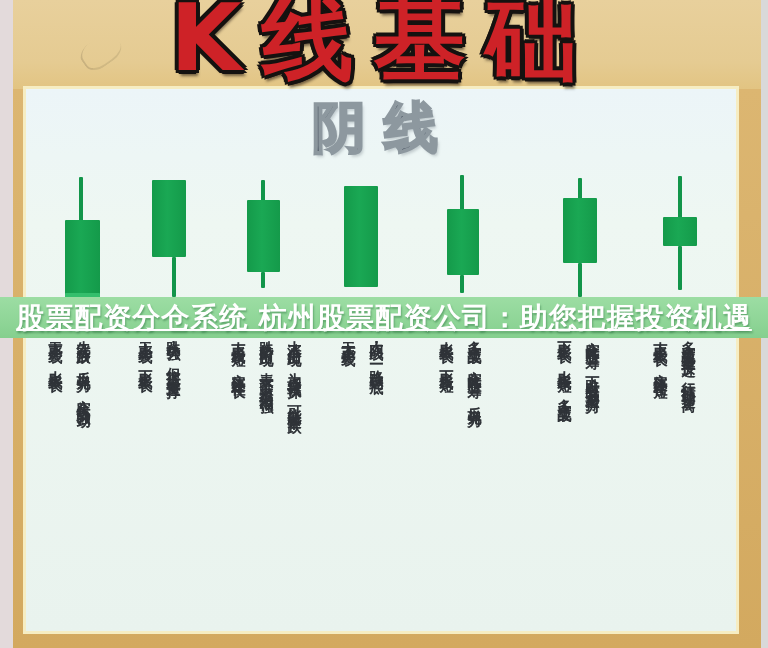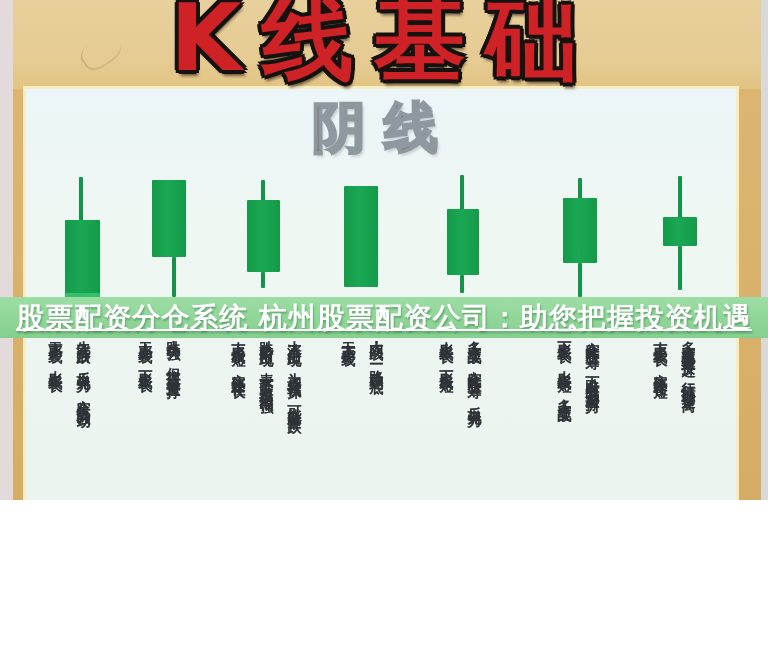--- a/index.html
+++ b/index.html
@@ -1,17 +1,17 @@
 <!DOCTYPE html>
 <html><head>
 <meta charset="utf-8">
 <style>
   html,body{margin:0;padding:0;}
   #stage{
-    position:relative; width:768px; height:500px; overflow:hidden;
+    position:relative; width:768px; height:648px; overflow:hidden;
     background:#ddd5d6;
     font-family:"DejaVu Sans","Liberation Sans",sans-serif;
   }
   
   .edge-left{position:absolute;left:0;top:0;width:13px;height:648px;background:#e3dadb;}
   .edge-right{position:absolute;right:0;top:0;width:7px;height:648px;background:#d9d9d9;}
   
   .header{position:absolute;left:13px;top:0;width:749px;height:89px;
     background:linear-gradient(180deg,#e8d09c 0%,#e5cb92 70%,#e2c482 100%);}
   
@@ -27,21 +27,21 @@
     font-size:92px;font-weight:900;letter-spacing:20px;line-height:1.15;
     color:#ce2227;white-space:nowrap;
     text-shadow:-4px 0 0 #151210,4px 0 0 #151210,0 -4px 0 #151210,0 4px 0 #151210,
       -3px -3px 0 #151210,3px -3px 0 #151210,-3px 3px 0 #151210,3px 3px 0 #151210,
       2px 6px 3px rgba(20,10,5,.55);
   }
   
   .subtitle{
     position:absolute;left:0;top:98px;width:768px;text-align:center;
     font-size:54px;font-weight:700;letter-spacing:18px;line-height:1.1;
-    color:#7f1d1d;-webkit-text-stroke:2.5px #8d989f;
+    color:#0f172a;-webkit-text-stroke:2.5px #8d989f;
     text-shadow:2px 3px 3px rgba(110,120,130,.35);
   }
   .candle{position:absolute;left:0;top:0;}
   .wick{position:absolute;background:#12954a;border-radius:1px;}
   .body{position:absolute;background:linear-gradient(90deg,#149a4a,#1aa854 45%,#149a4a);border-radius:1px;}
   .bright{position:absolute;background:#34bf6c;border-radius:1px;}
   
   .note-group{position:absolute;top:330px;display:flex;flex-direction:row;gap:12px;z-index:10;}
   .vcol{
     writing-mode:vertical-rl;text-orientation:upright;

